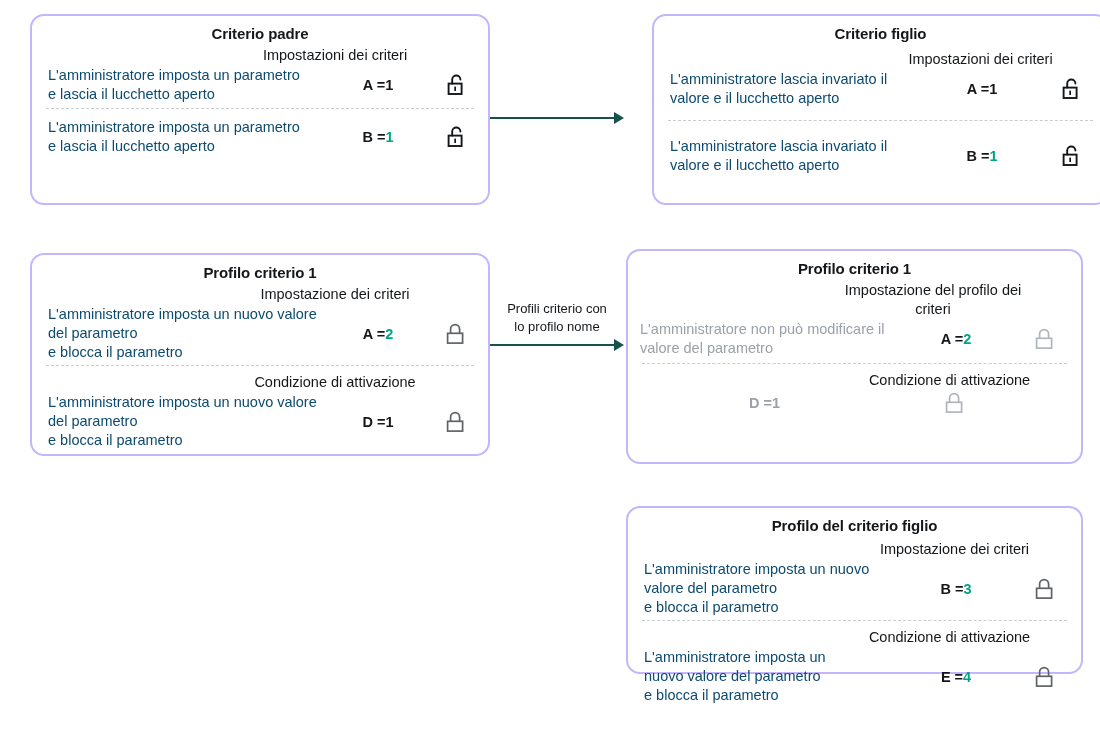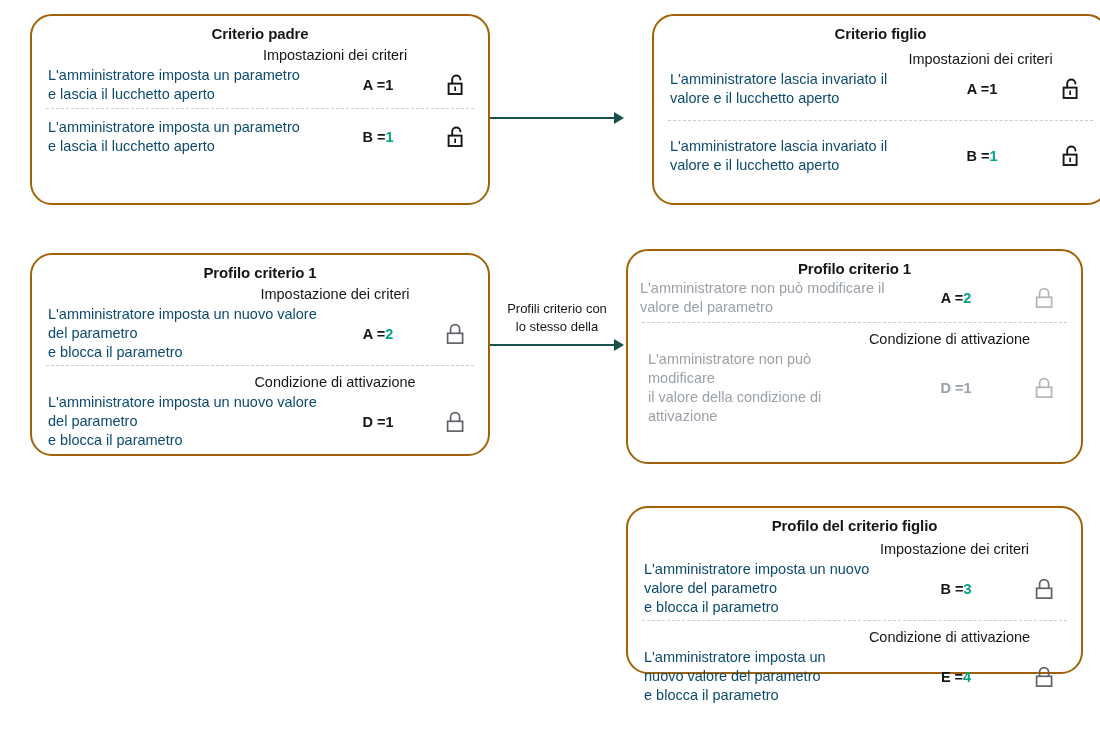--- a/index.html
+++ b/index.html
@@ -10,22 +10,22 @@
     position:relative;
     overflow:hidden;
     color:#14171a;
   }
   .canvas{position:absolute;inset:0;}
 
   
   .box{
     position:absolute;
     box-sizing:border-box;
-    border:2px solid #a16207;
-    border-radius:22px;
+    border:2px solid #c4b5fd;
+    border-radius:14px;
     background:#fff;
   }
   .box-title{
     text-align:center;
     font-size:15px;
     font-weight:bold;
     color:#14171a;
     letter-spacing:-0.1px;
     margin-top:9px;
     margin-bottom:2px;
@@ -236,41 +236,40 @@
       </div>
 
     </div>
   </div>
 
   <div class="box" style="left:626px;top:249px;width:457px;height:215px;">
     <div class="box-title">Profilo criterio 1</div>
     <div class="rows">
 
       <div class="row">
+        <div class="section-label" style="margin-left:210px;max-width:190px;">Impostazione del profilo dei criteri</div>
         <div class="row-grid" style="grid-template-columns:1fr 110px 70px;">
           <div class="desc dim" style="padding-left:12px;max-width:250px;">L'amministratore non può modificare il valore del parametro</div>
           <div class="value">
             <span>A =</span><span class="num">2</span>
           </div>
           <div class="lockcell">
             <svg width="22" height="24" viewBox="0 0 22 24">
               <path d="M4.6 11.2 V7.1 a4.5 4.5 0 0 1 9 0 V11.2" fill="none" stroke="#b0b5ba" stroke-width="1.7" stroke-linecap="round"></path>
               <rect x="1.6" y="11.3" width="15" height="9.8" fill="none" stroke="#b0b5ba" stroke-width="1.7"></rect>
             </svg>
           </div>
         </div>
       </div>
 
       <div class="divider" style="margin-top:5px;"></div>
 
       <div class="row">
         <div class="section-label" style="margin-left:190px;margin-top:5px;">Condizione di attivazione</div>
         <div class="row-grid" style="grid-template-columns:1fr 110px 70px;">
-          <div class="desc dim" style="padding-left:20px;max-width:200px;">L'amministratore non può modificare
- il valore della condizione di attivazione</div>
           <div class="value dim">
             <span>D =</span><span class="num">1</span>
           </div>
           <div class="lockcell">
             <svg width="22" height="24" viewBox="0 0 22 24">
               <path d="M4.6 11.2 V7.1 a4.5 4.5 0 0 1 9 0 V11.2" fill="none" stroke="#b0b5ba" stroke-width="1.7" stroke-linecap="round"></path>
               <rect x="1.6" y="11.3" width="15" height="9.8" fill="none" stroke="#b0b5ba" stroke-width="1.7"></rect>
             </svg>
           </div>
         </div>
@@ -325,15 +324,15 @@
   <div class="conn" style="left:490px;top:112px;width:140px;height:14px;">
     <div class="conn-line" style="left:0;top:5px;width:126px;"></div>
     <div class="conn-head" style="left:124px;top:0px;"></div>
   </div>
 
   <div class="conn" style="left:490px;top:339px;width:140px;height:14px;">
     <div class="conn-line" style="left:0;top:5px;width:126px;"></div>
     <div class="conn-head" style="left:124px;top:0px;"></div>
   </div>
   <div class="conn-label" style="left:493px;top:300px;width:128px;">Profili criterio con
-lo stesso della</div>
+lo profilo nome</div>
 
 </div>
 
 </body></html>

